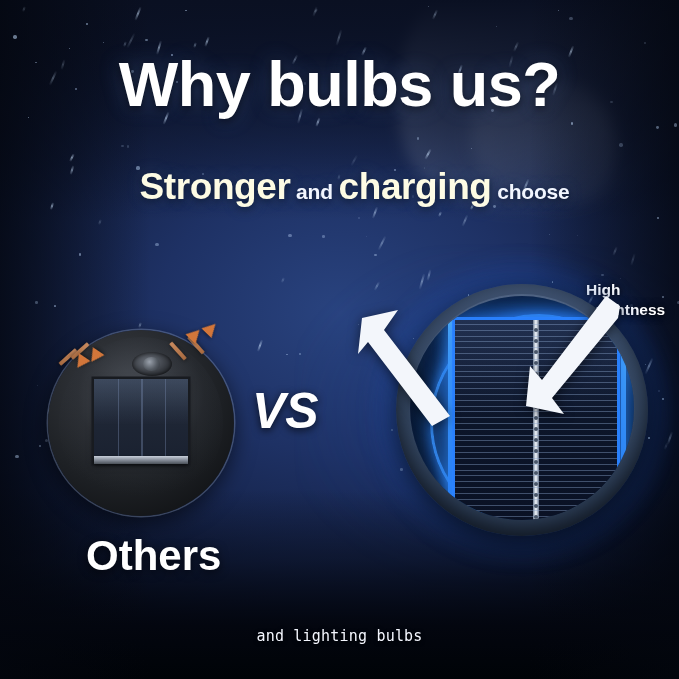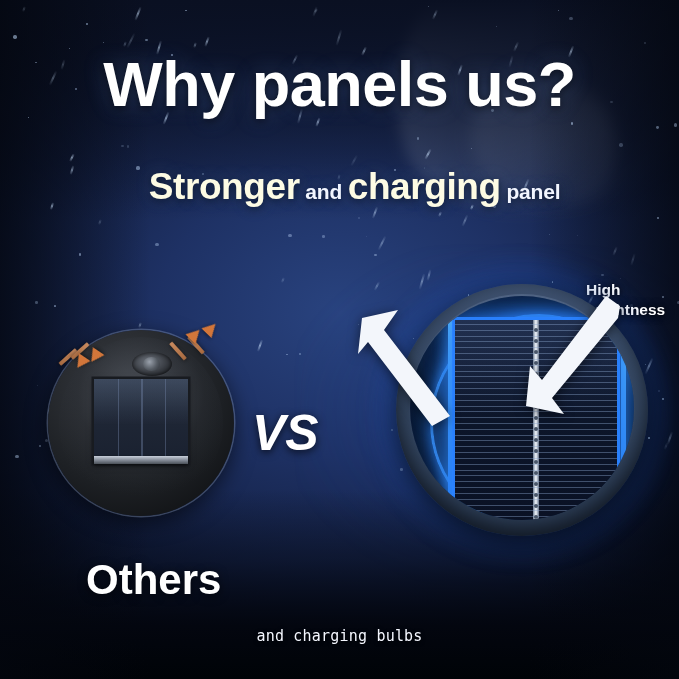--- a/index.html
+++ b/index.html
@@ -124,38 +124,38 @@
     color: #ffffff;
     line-height: 1.32;
     text-shadow: 0 1px 5px rgba(0,0,0,0.8), 0 0 10px rgba(0,0,0,0.5);
     white-space: nowrap;
   }
   #callout-left  { left: 303px; top: 280px; }
   #callout-right { left: 586px; top: 280px; }
 
   .vs {
     position: absolute;
-    left: 252px; top: 404px;
+    left: 252px; top: 382px;
     font-size: 50px;
     font-weight: bold;
     font-style: italic;
     color: #ffffff;
     letter-spacing: 0px;
     text-shadow: 0 2px 9px rgba(0,0,0,0.75);
   }
 
   .brandlabel {
     position: absolute;
     font-size: 42px;
     font-weight: bold;
     color: #ffffff;
     text-shadow: 0 2px 10px rgba(0,0,0,0.7);
     white-space: nowrap;
   }
-  #label-others { left: 86px; top: 556px; }
+  #label-others { left: 86px; top: 532px; }
   #label-ours   { left: 452px; top: 561px; }
 
   .caption {
     position: absolute;
     left: 0; top: 628px; width: 100%;
     text-align: center;
     font-family: "DejaVu Sans Mono", monospace;
     font-size: 15px;
     color: #f4f7ff;
     line-height: 1.12;
@@ -519,24 +519,24 @@
       <div class="particle" style="width: 3.0391px; height: 3.0391px; left: 463.821px; top: 322.278px; opacity: 0.6; background: rgba(200, 228, 255, 0.85);"></div>
       <div class="particle" style="width: 2.93445px; height: 2.93445px; left: 511.876px; top: 501.955px; opacity: 0.51; background: rgba(200, 228, 255, 0.85);"></div>
       <div class="particle" style="width: 1.652px; height: 1.652px; left: 481.651px; top: 493.306px; opacity: 0.49; background: rgba(200, 228, 255, 0.85);"></div>
       <div class="particle" style="width: 2.70133px; height: 2.70133px; left: 535.327px; top: 502.922px; opacity: 0.63; background: rgba(200, 228, 255, 0.85);"></div>
       <div class="particle" style="width: 2.05339px; height: 2.05339px; left: 417.866px; top: 362.536px; opacity: 0.49; background: rgba(200, 228, 255, 0.85);"></div>
       <div class="particle" style="width: 2.67106px; height: 2.67106px; left: 400.071px; top: 468.442px; opacity: 0.48; background: rgba(200, 228, 255, 0.85);"></div>
       <div class="particle" style="width: 1.29263px; height: 1.29263px; left: 551.864px; top: 281.413px; opacity: 0.58; background: rgba(200, 228, 255, 0.85);"></div>
       <div class="particle" style="width: 1.54011px; height: 1.54011px; left: 411.119px; top: 448.867px; opacity: 0.32; background: rgba(200, 228, 255, 0.85);"></div>
     </div>
 
-  <div class="title">Why panels us?</div>
+  <div class="title">Why bulbs us?</div>
 
   <div class="sub1">
-    <span class="big">Stronger</span><span class="small">&nbsp;</span><span class="small">and</span><span class="small">&nbsp;</span><span class="big">charging</span><span class="small">&nbsp;</span><span class="small">panel</span>
+    <span class="big">Stronger</span><span class="small">&nbsp;</span><span class="small">and</span><span class="small">&nbsp;</span><span class="big">charging</span><span class="small">&nbsp;</span><span class="small">choose</span>
   </div>
 
   <div class="callout" id="callout-right">
     <div>High</div>
     <div>brightness</div>
   </div>
 
   <div id="others-product">
     <div class="disc-dark"></div>
     <div class="lens"></div>
@@ -631,16 +631,16 @@
   <svg class="big-arrow" id="arrow-left-big" width="96" height="130" viewBox="0 0 96 130">
     <polygon points="4,22 40,14 26,34 92,120 74,130 10,46 0,58" fill="#f3f6fb"></polygon>
   </svg>
   <svg class="big-arrow" id="arrow-right-big" width="100" height="132" viewBox="0 0 100 132">
     <polygon points="96,10 82,0 18,84 6,70 2,110 40,118 28,102 94,22" fill="#f3f6fb"></polygon>
   </svg>
 
   <div class="brandlabel" id="label-others">Others</div>
 
   <div class="caption">
-    <span class="line2">and charging bulbs</span>
+    <span class="line2">and lighting bulbs</span>
   </div>
 
 </div>
 
 </body></html>

